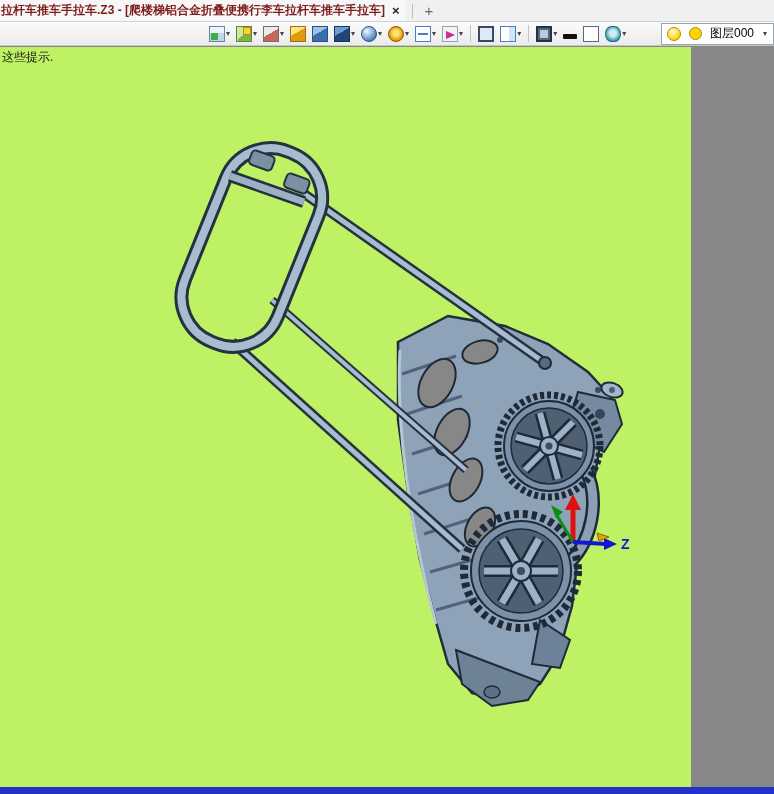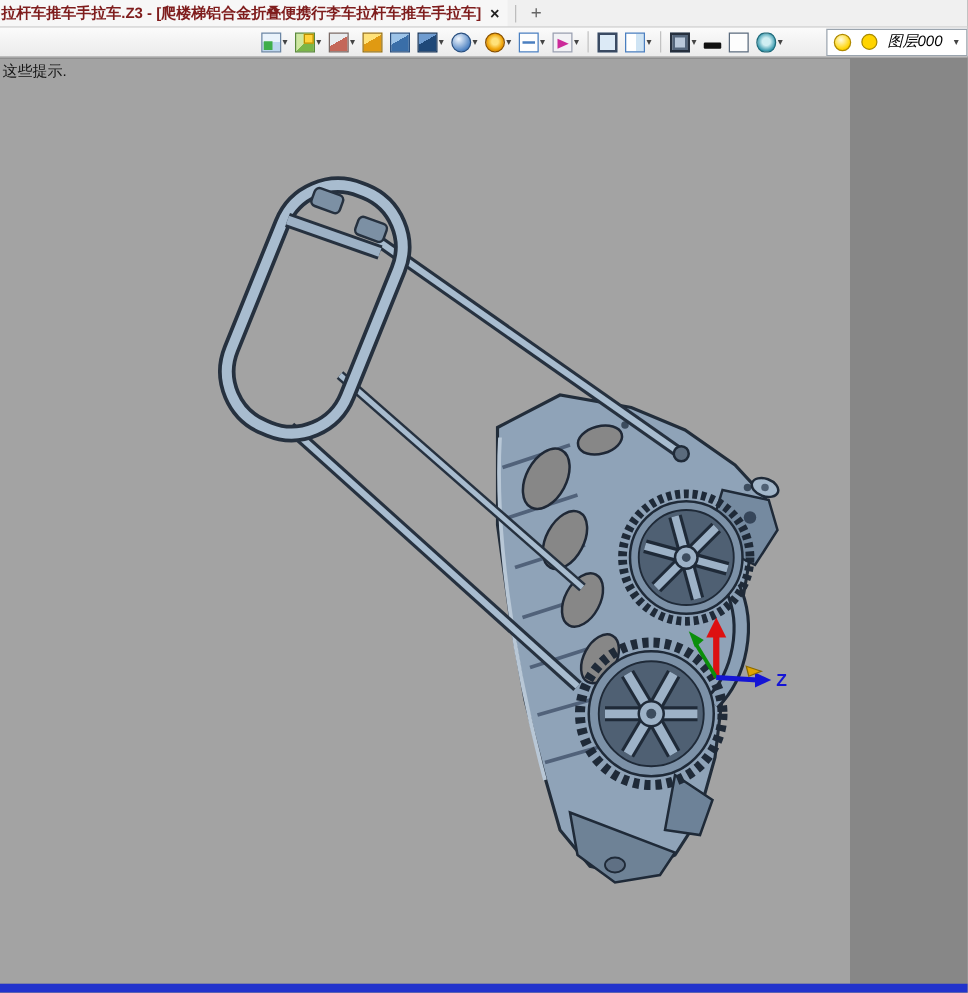--- a/index.html
+++ b/index.html
@@ -47,29 +47,29 @@
   .glyph.compass::after{content:'';position:absolute;left:3px;top:4px;width:0;height:0;border-left:9px solid #cc2a9a;border-top:4px solid transparent;border-bottom:4px solid transparent;}
   .glyph.monitor{background:#dceaf6;border:2px solid #3a4a62;}
   .glyph.viewport{background:linear-gradient(90deg,#ffffff 55%,#cfe4f4 55%);border:1px solid #4a7fc0;}
   .glyph.monitor-dark{background:#b9c8da;border:2px solid #26303e;box-shadow:inset 0 0 0 2px #54667c;}
   .glyph.line-black{height:5px;width:14px;margin-top:6px;background:#111;border-radius:1px;}
   .glyph.rect-plain{background:#fdfdfd;border:1px solid #5a6a7c;}
   .glyph.eye{background:radial-gradient(circle at 50% 45%,#cfeef2 30%,#2f93a8 75%);border:1px solid #1f6a7a;border-radius:50%/62%;}
   
   .layer-box{
     margin-left:auto;height:20px;background:#ffffff;border:1px solid #9aa4ae;
-    display:flex;align-items:center;gap:8px;padding:0 6px 0 5px;min-width:92px;font-style:italic;
+    display:flex;align-items:center;gap:8px;padding:0 6px 0 5px;min-width:92px;
   }
   .bulb{width:12px;height:12px;border-radius:50%;
     background:radial-gradient(circle at 40% 32%,#fffbe0,#ffd400 70%,#e0a800);
     border:1px solid #b08a00;display:inline-block;}
   .ydot{width:11px;height:11px;border-radius:50%;background:#ffd400;border:1px solid #a88a00;display:inline-block;}
   .layer-label{font-size:12px;color:#000;}
   
-  .canvas{position:absolute;top:47px;left:0;width:680px;height:740px;background:#a3a3a3;}
+  .canvas{position:absolute;top:47px;left:0;width:680px;height:740px;background:#bef264;padding-left:11px;}
   .hint{position:absolute;left:2px;top:2px;font-size:12px;color:#141414;}
   .canvas svg{position:absolute;left:0;top:0;}
   
   .statusbar{position:absolute;left:0;bottom:0;width:774px;height:7px;background:#2233cc;}
 </style>
 </head>
 <body>
 
 <div class="tabbar">
   <div class="tab">

